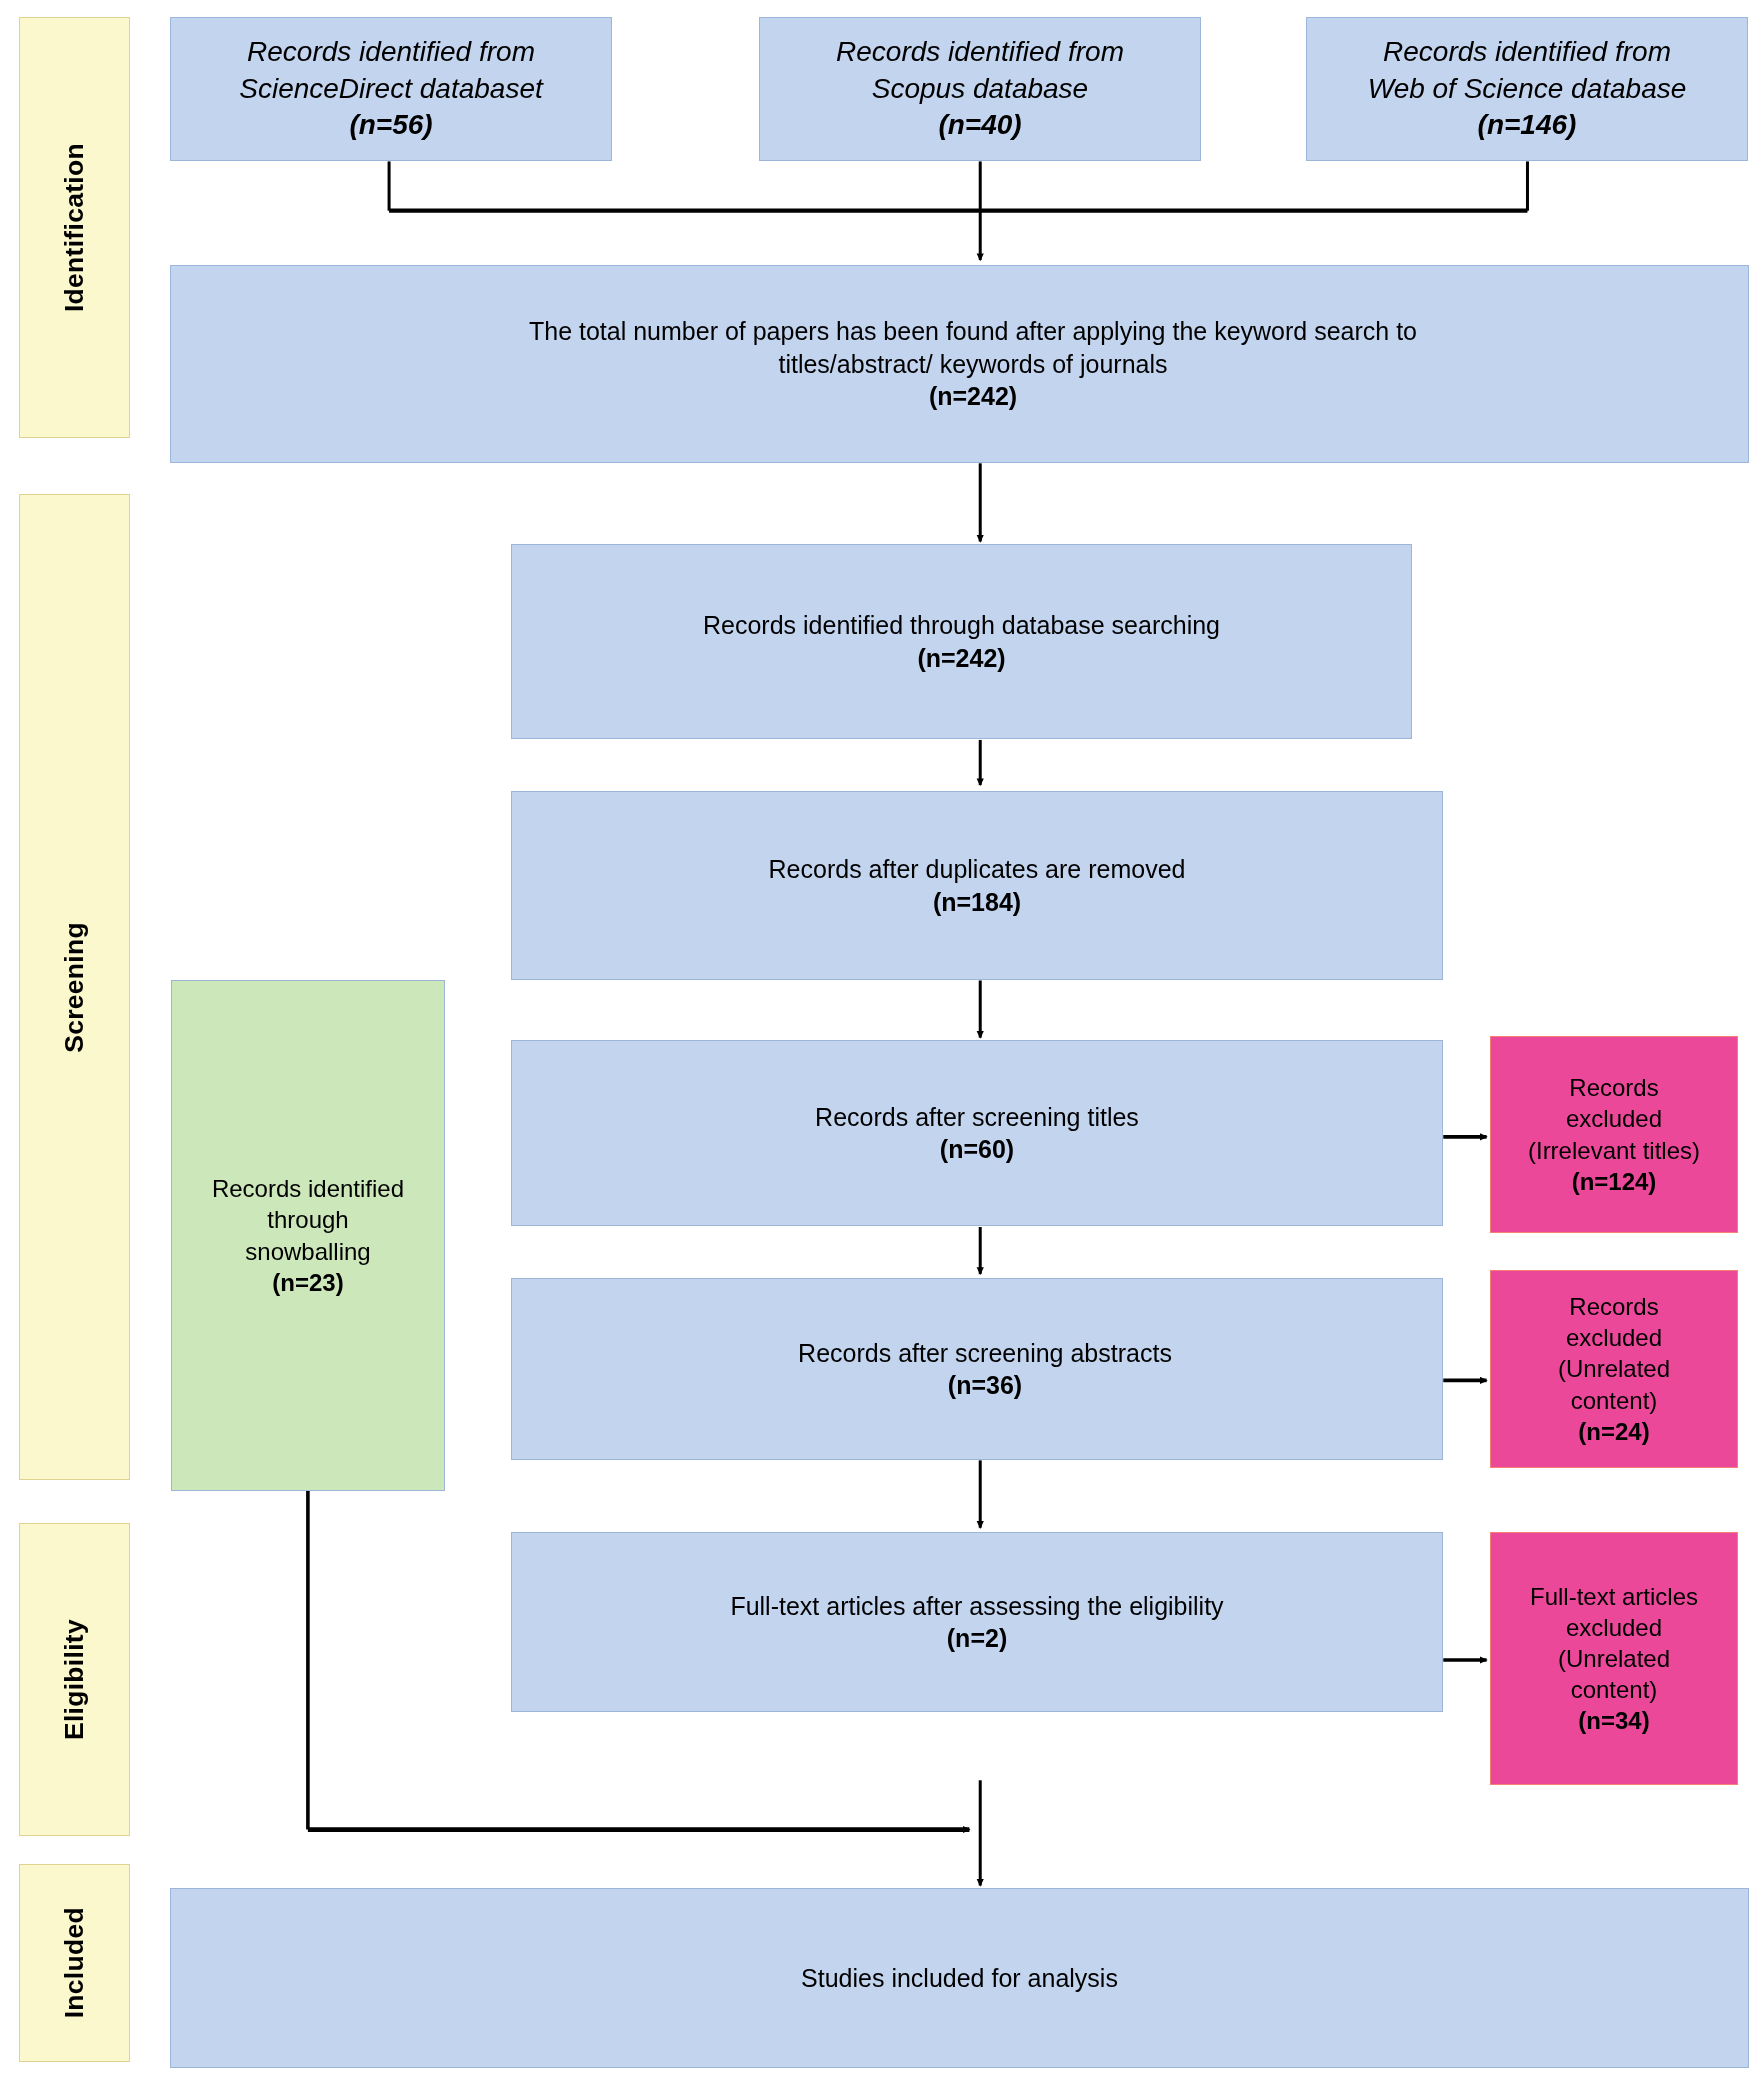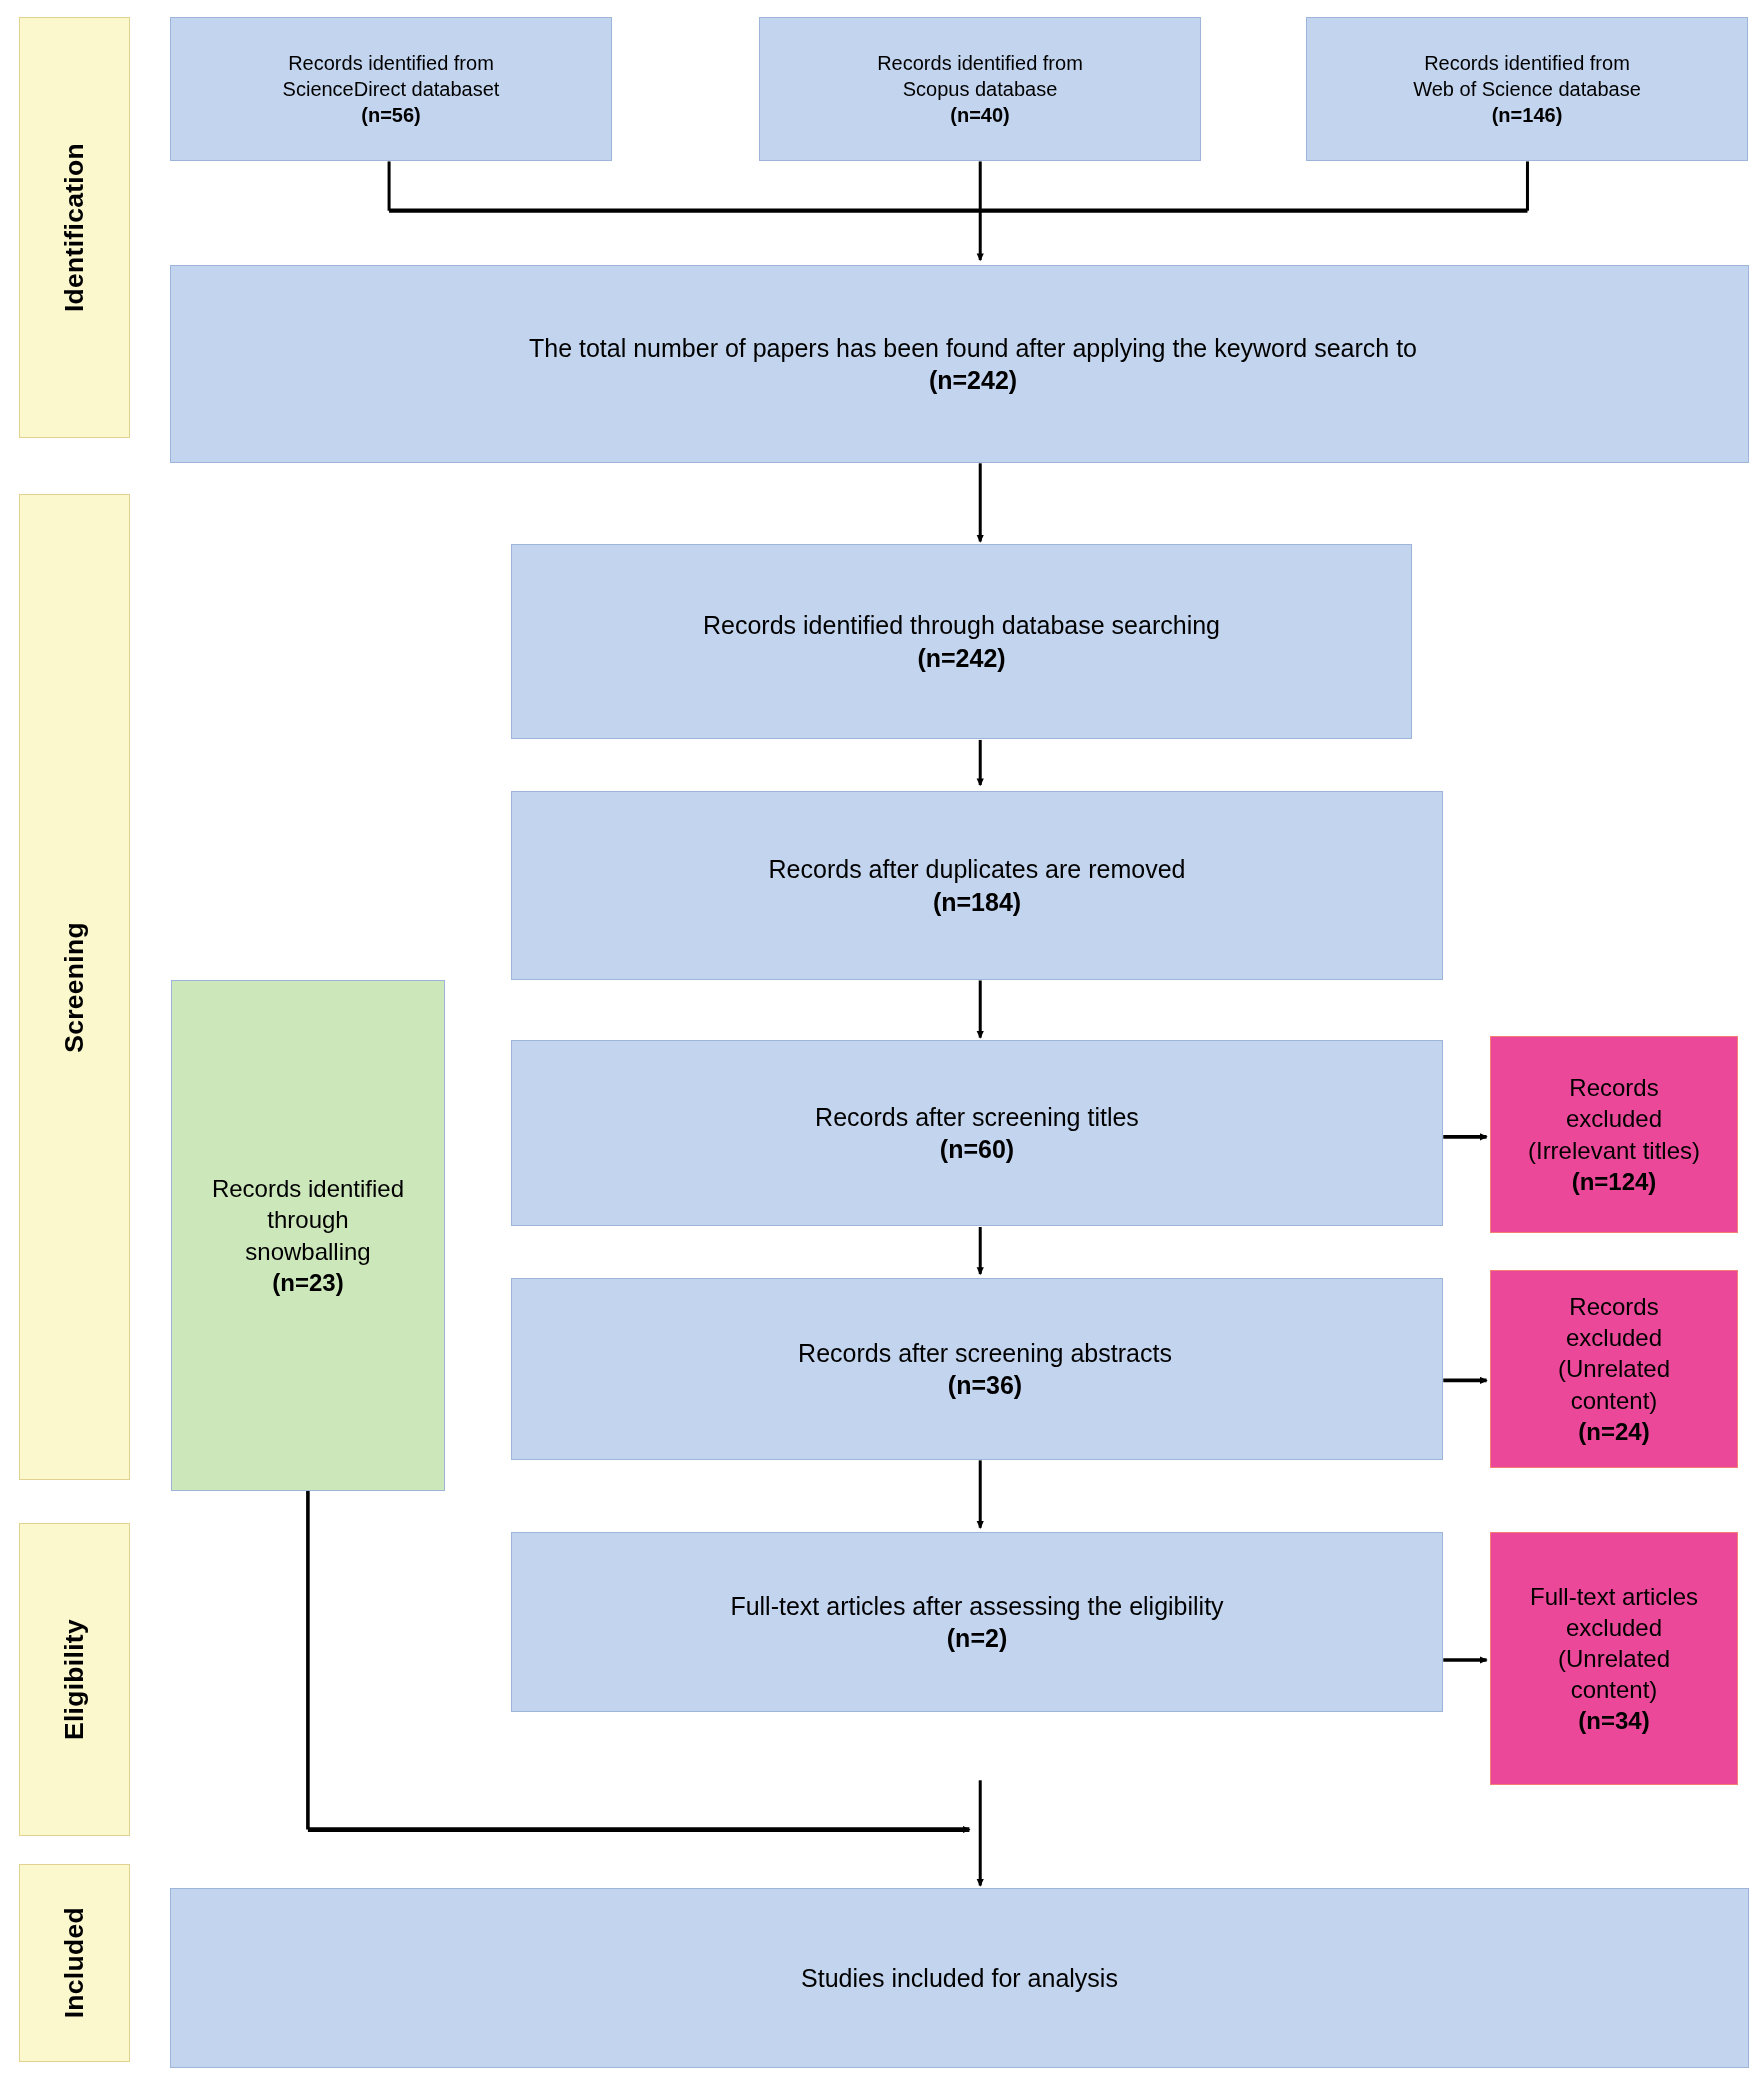--- a/index.html
+++ b/index.html
@@ -63,21 +63,21 @@
   }
   .stage .vert {
     writing-mode: vertical-rl;
     transform: rotate(180deg);
     font-weight: bold;
     font-size: 26.5px;
     letter-spacing: 0.3px;
     color: #000000;
     white-space: nowrap;
   }
-  .fs-top { font-size: 20px; }
+  .fs-top { font-size: 28px; font-style: italic; }
   .fs-wide { font-size: 25px; padding-left: 27px; }
   .fs-mid { font-size: 25px; }
   .fs-red { font-size: 24px; }
   .fs-green { font-size: 24px; }
   .bold { font-weight: bold; }
   .ln { display: block; }
 </style>
 </head>
 <body>
 
@@ -161,20 +161,21 @@
     <span class="txt">
       <span class="ln">Records identified from</span>
       <span class="ln">Web of Science database</span>
       <span class="ln bold">(n=146)</span>
     </span>
   </div>
 
   <div class="node box-blue fs-wide" style="left:170px; top:265px; width:1579px; height:198px;">
     <span class="txt">
       <span class="ln">The total number of papers has been found after applying the keyword search to</span>
+      <span class="ln">titles/abstract/ keywords of journals</span>
       <span class="ln bold">(n=242)</span>
     </span>
   </div>
 
   <div class="node box-blue fs-mid" style="left:511px; top:544px; width:901px; height:195px;">
     <span class="txt">
       <span class="ln">Records identified through database searching</span>
       <span class="ln bold">(n=242)</span>
     </span>
   </div>

